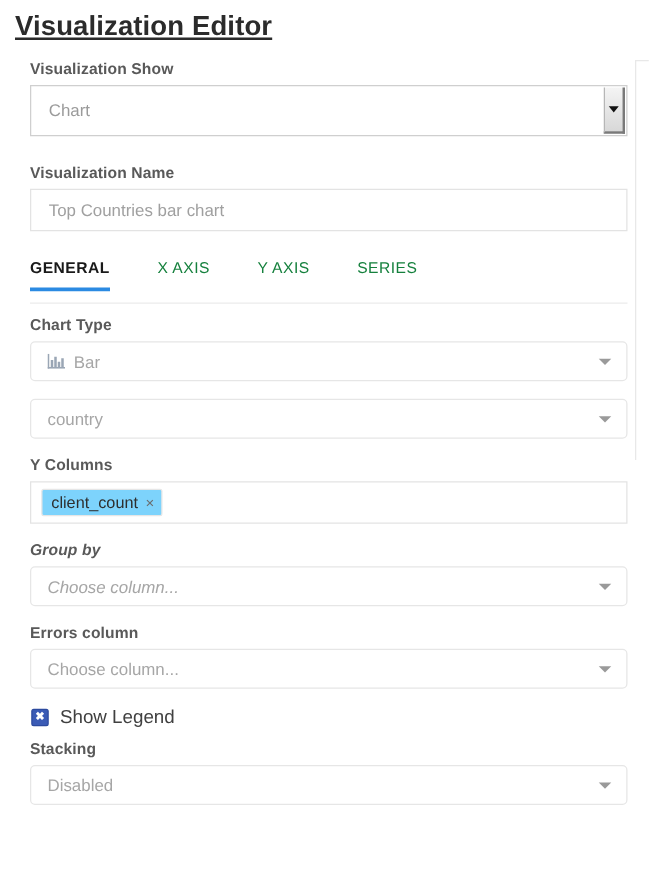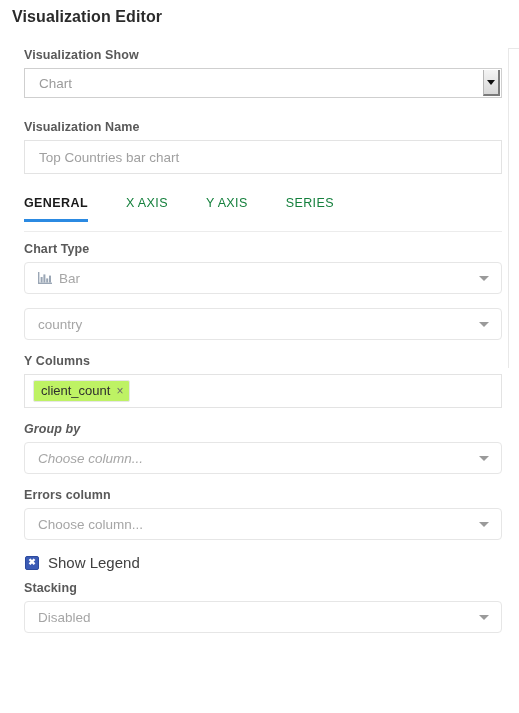--- a/index.html
+++ b/index.html
@@ -27,24 +27,25 @@
     border-left: 1px solid #e8e8e8;
     border-top: 1px solid #e8e8e8;
     background: #ffffff;
   }
 
   
   .page-title {
     position: absolute;
     left: 12px;
     top: 8px;
-    font-size: 16px;
+    font-size: 22px;
     font-weight: bold;
     color: #2b2b2b;
     letter-spacing: 0.1px;
+    text-decoration: underline;
   }
 
   
   .editor {
     position: absolute;
     left: 24px;
     top: 48px;
     width: 478px;
   }
 
@@ -54,21 +55,21 @@
     color: #595959;
     margin-bottom: 6px;
     letter-spacing: 0.1px;
   }
 
   .field-block { margin-bottom: 12px; }
 
   
   .native-select-wrap {
     position: relative;
-    height: 30px;
+    height: 41px;
     border: 1px solid #cfcfcf;
     background: #ffffff;
     display: flex;
     align-items: center;
   }
   .native-select-value {
     padding-left: 14px;
     font-size: 13.5px;
     color: #9b9b9b;
   }
@@ -170,21 +171,21 @@
   
   .a-multiselect {
     min-height: 34px;
     border: 1px solid #e3e3e3;
     background: #ffffff;
     display: flex;
     align-items: center;
     padding: 0 8px;
   }
   .chip {
-    background: #bef264;
+    background: #7dd3fc;
     border: 1px solid #e6e6e6;
     border-radius: 2px;
     padding: 2px 6px 3px 7px;
     font-size: 13px;
     color: #2e2e2e;
     display: inline-flex;
     align-items: center;
   }
   .chip-x {
     margin-left: 6px;

